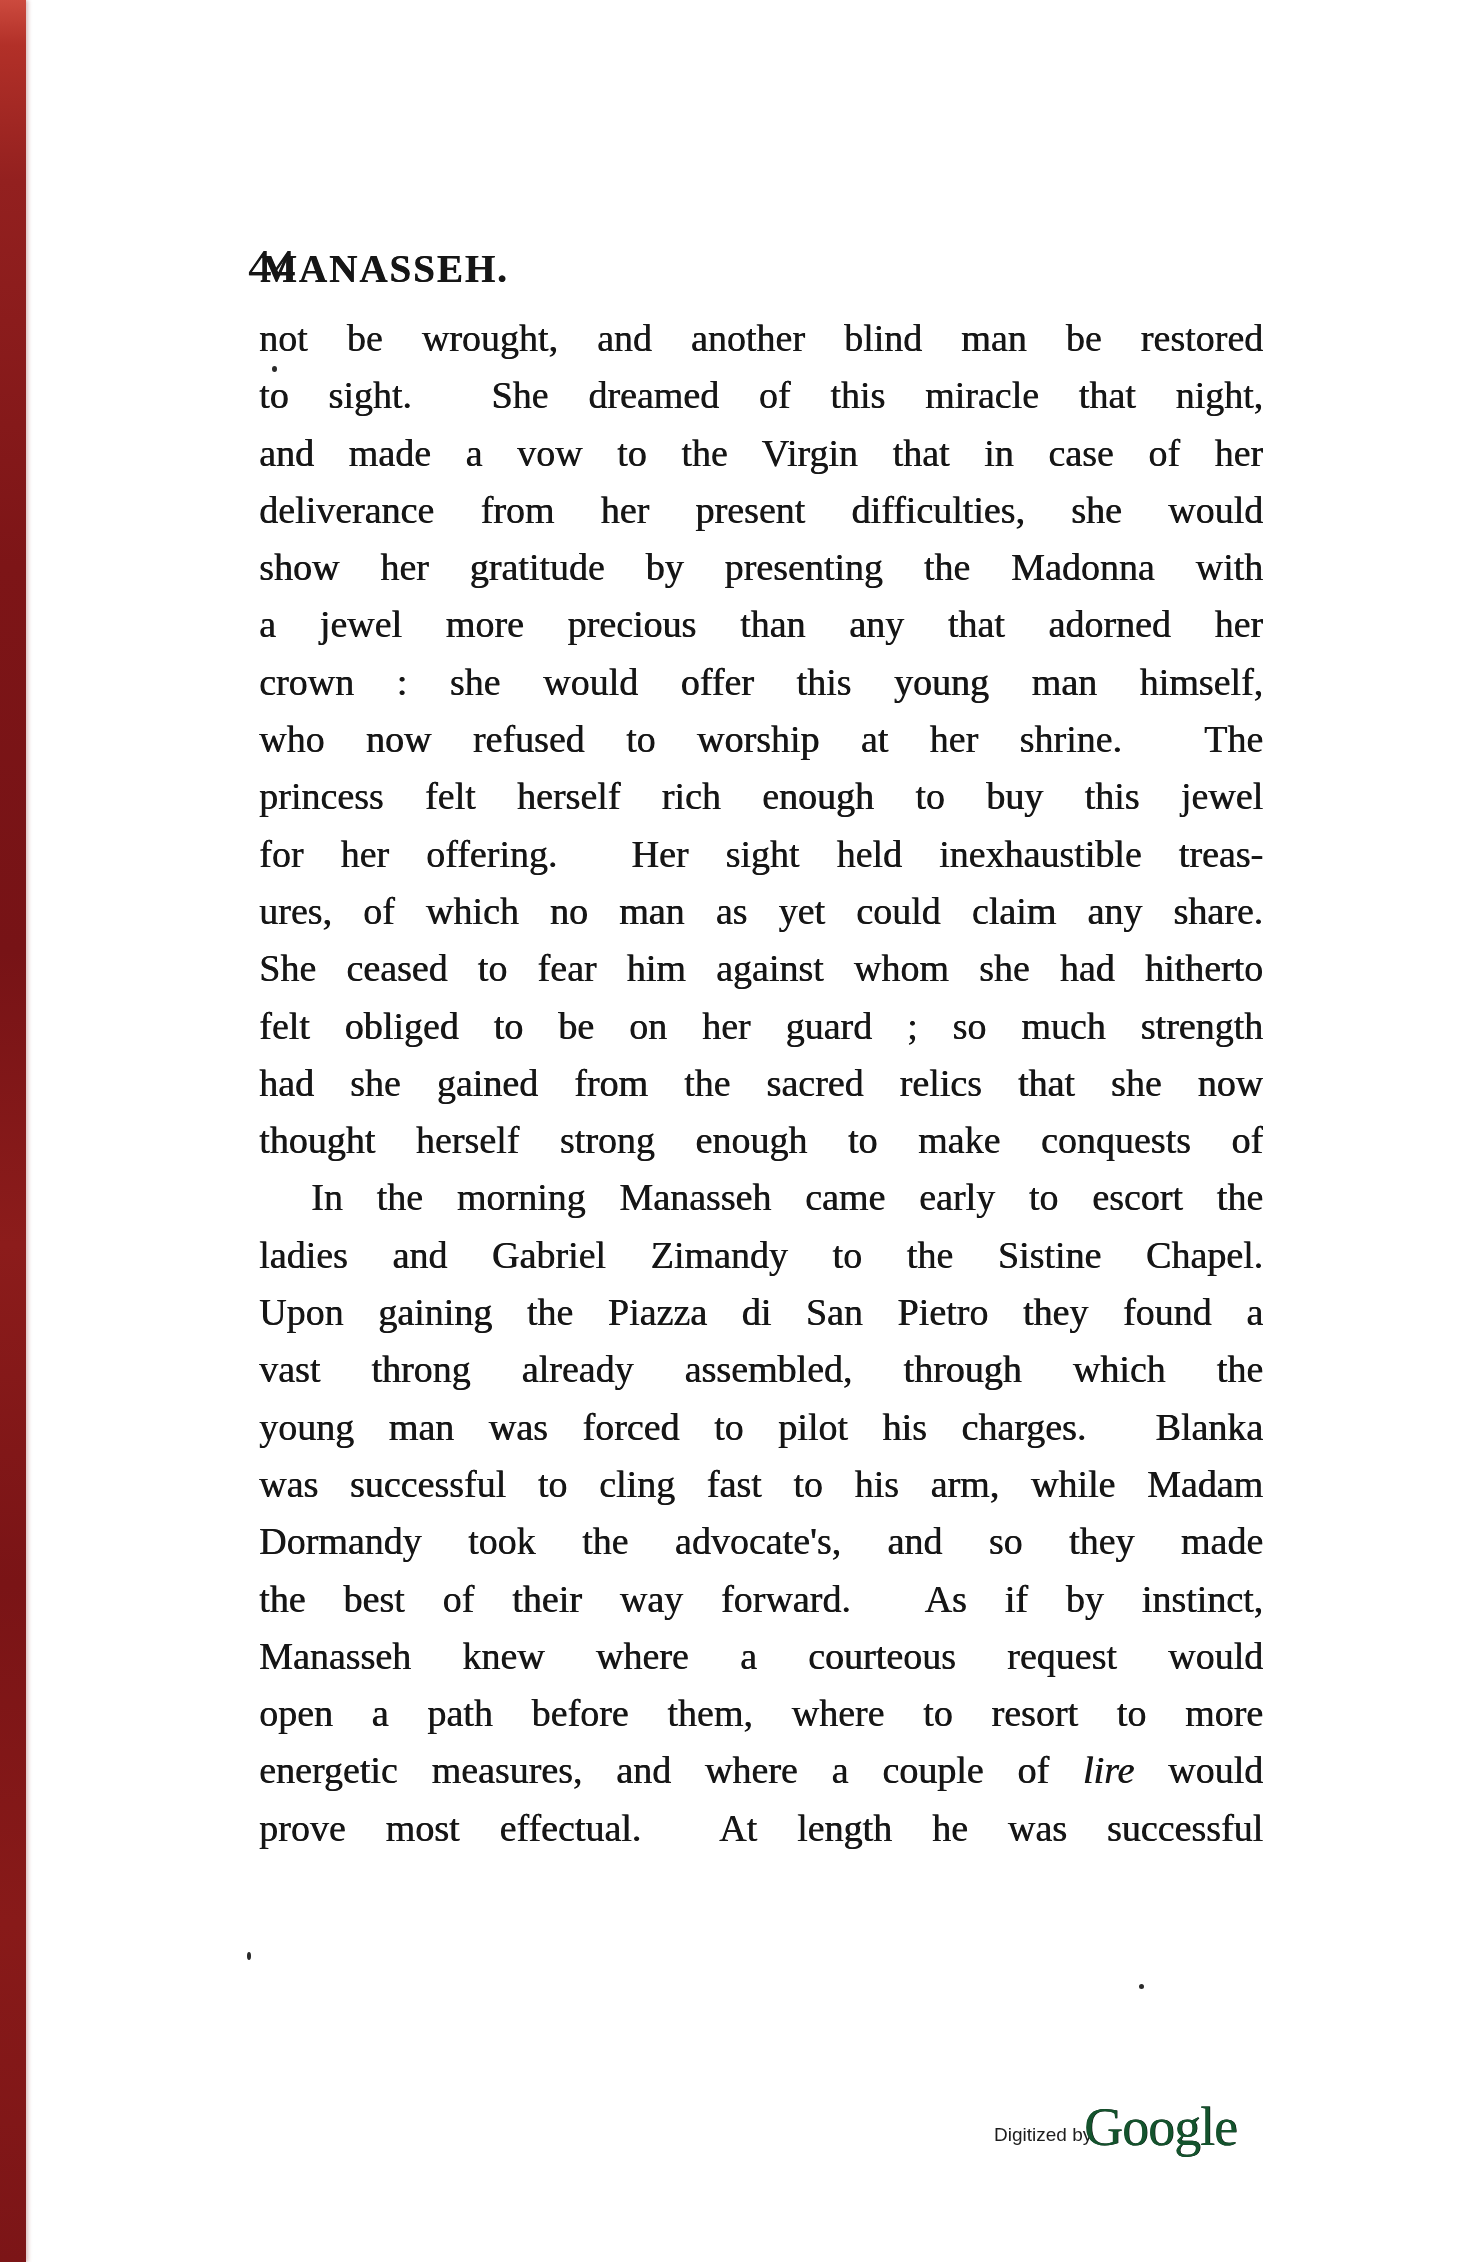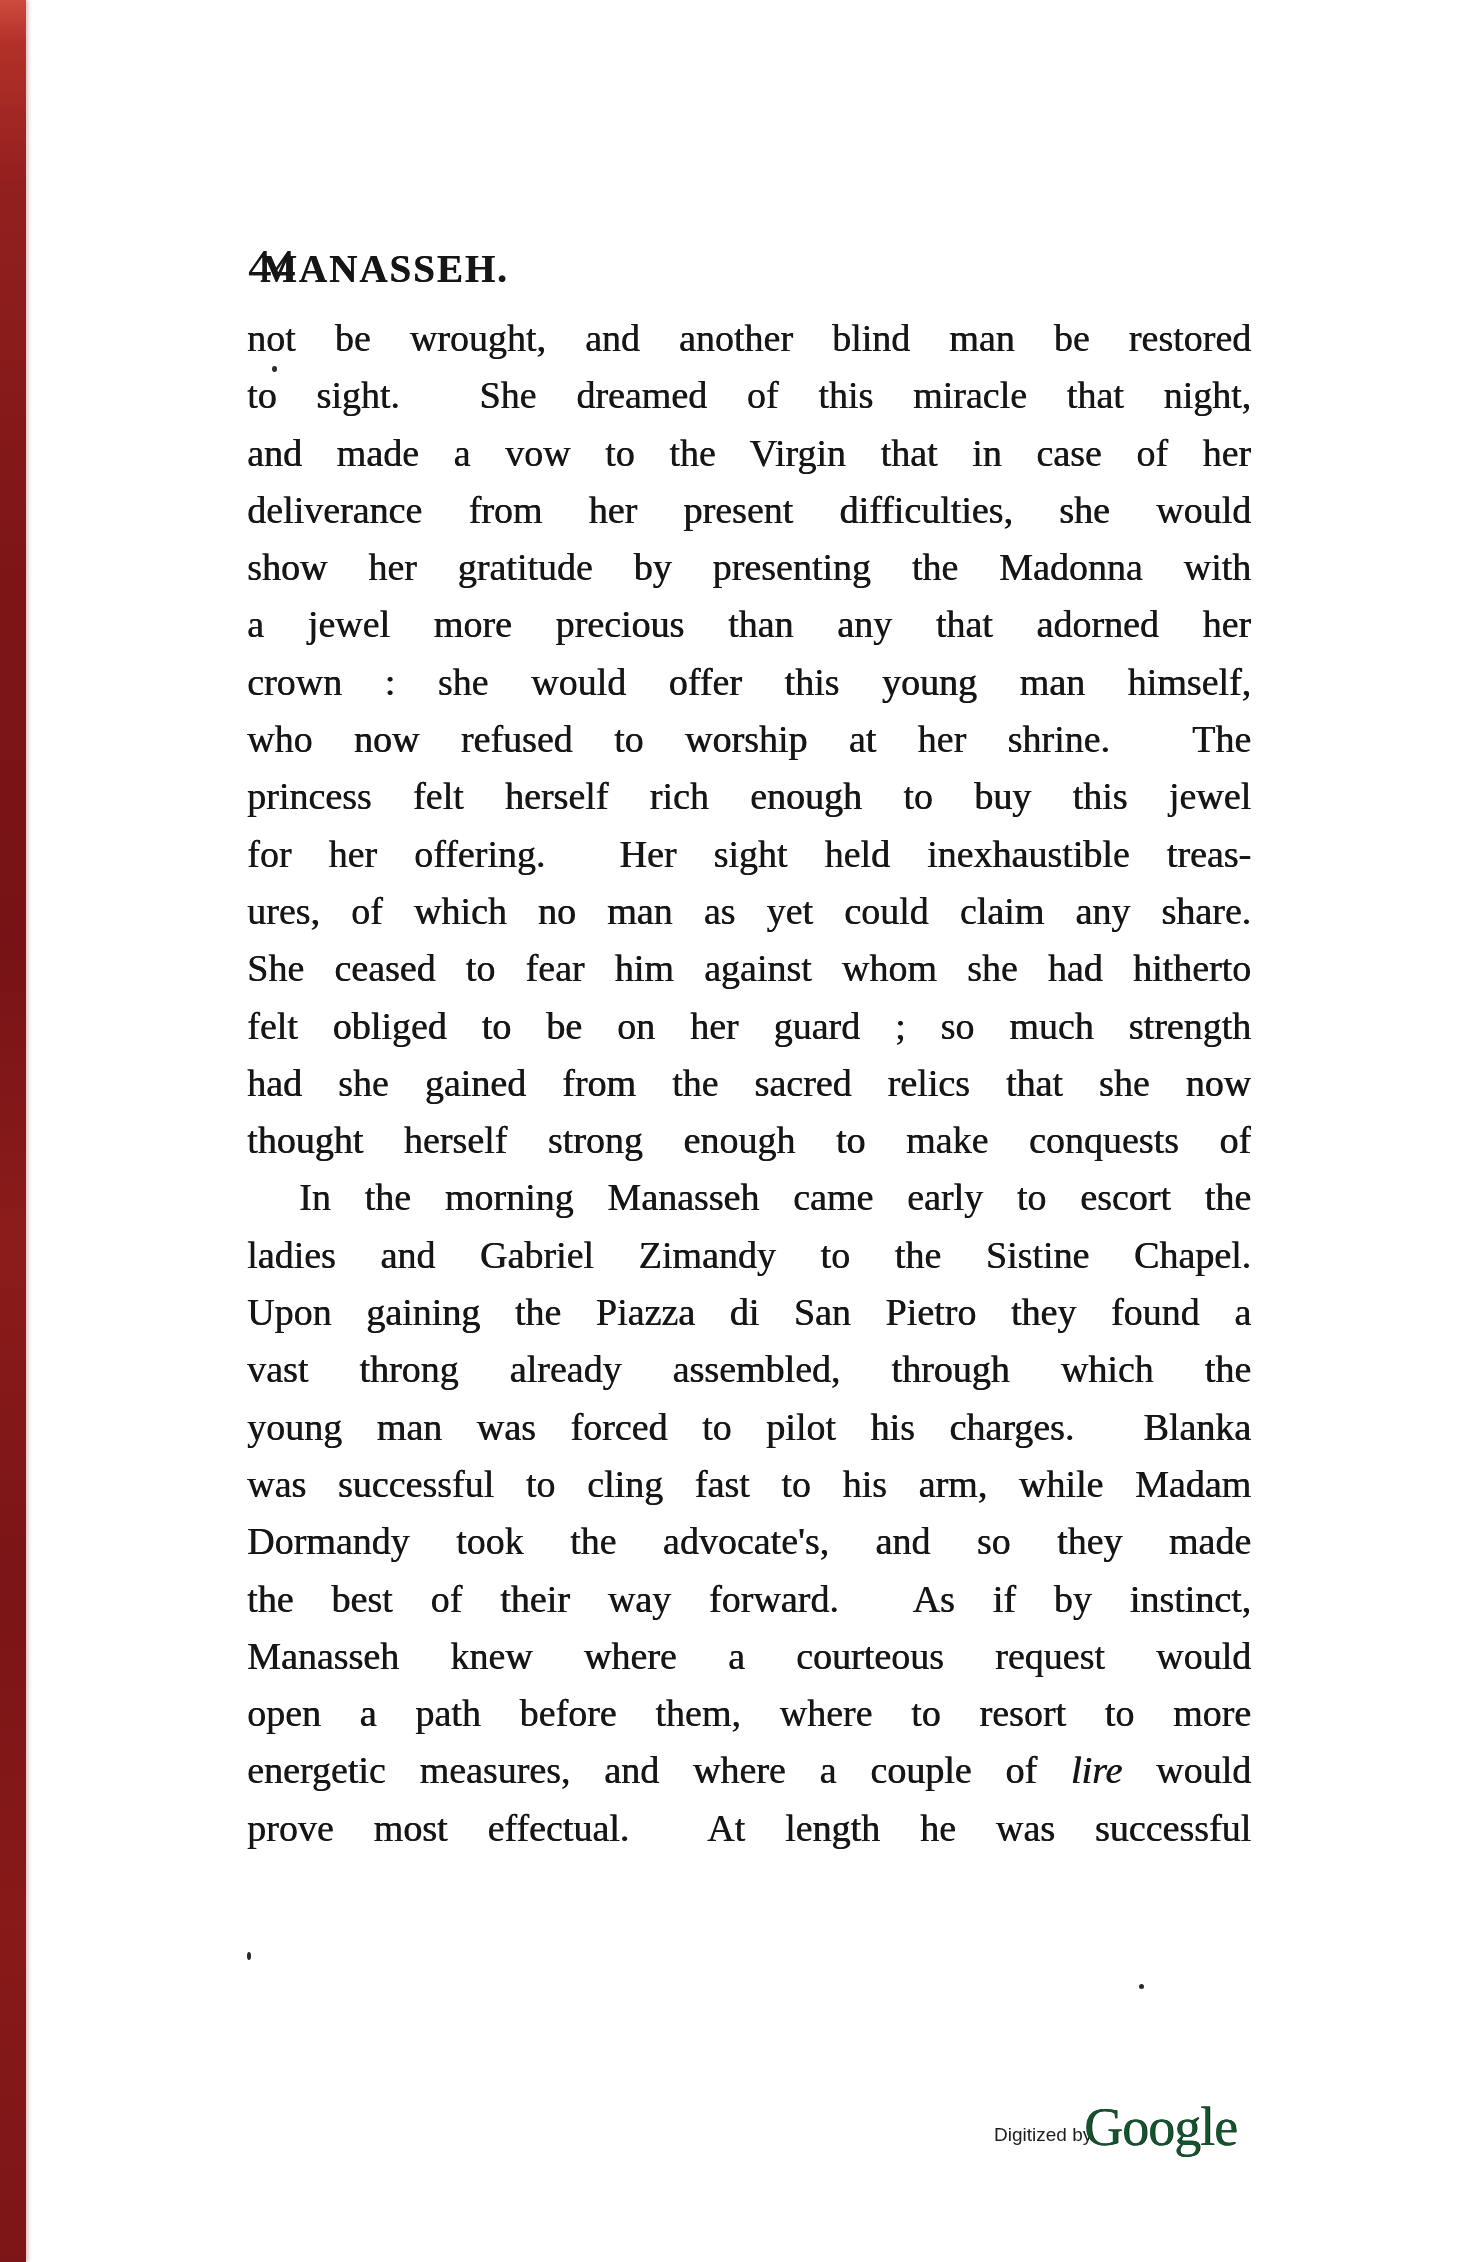--- a/index.html
+++ b/index.html
@@ -21,21 +21,21 @@
     text-shadow:.6px 0 0 #161616;
   }
   .header-title{
     position:absolute;left:260px;top:246px;width:1003px;
     text-align:left;
     font-weight:600;
     font-size:39px;letter-spacing:2px;
     text-shadow:.5px 0 0 #161616;
   }
   .body-text{
-    position:absolute;left:247px;top:310px;width:1004px;
+    position:absolute;left:259px;top:310px;width:1004px;
   }
   .line{
     font-size:38px;line-height:57.3px;height:57.3px;
     text-align:justify;text-align-last:justify;
     white-space:pre-wrap;overflow:hidden;
     text-shadow:.6px 0 0 #161616;
   }
   .line.last-left{text-align-last:left;}
   .line.indent{text-indent:52px;}
   .italic{font-style:italic;}

